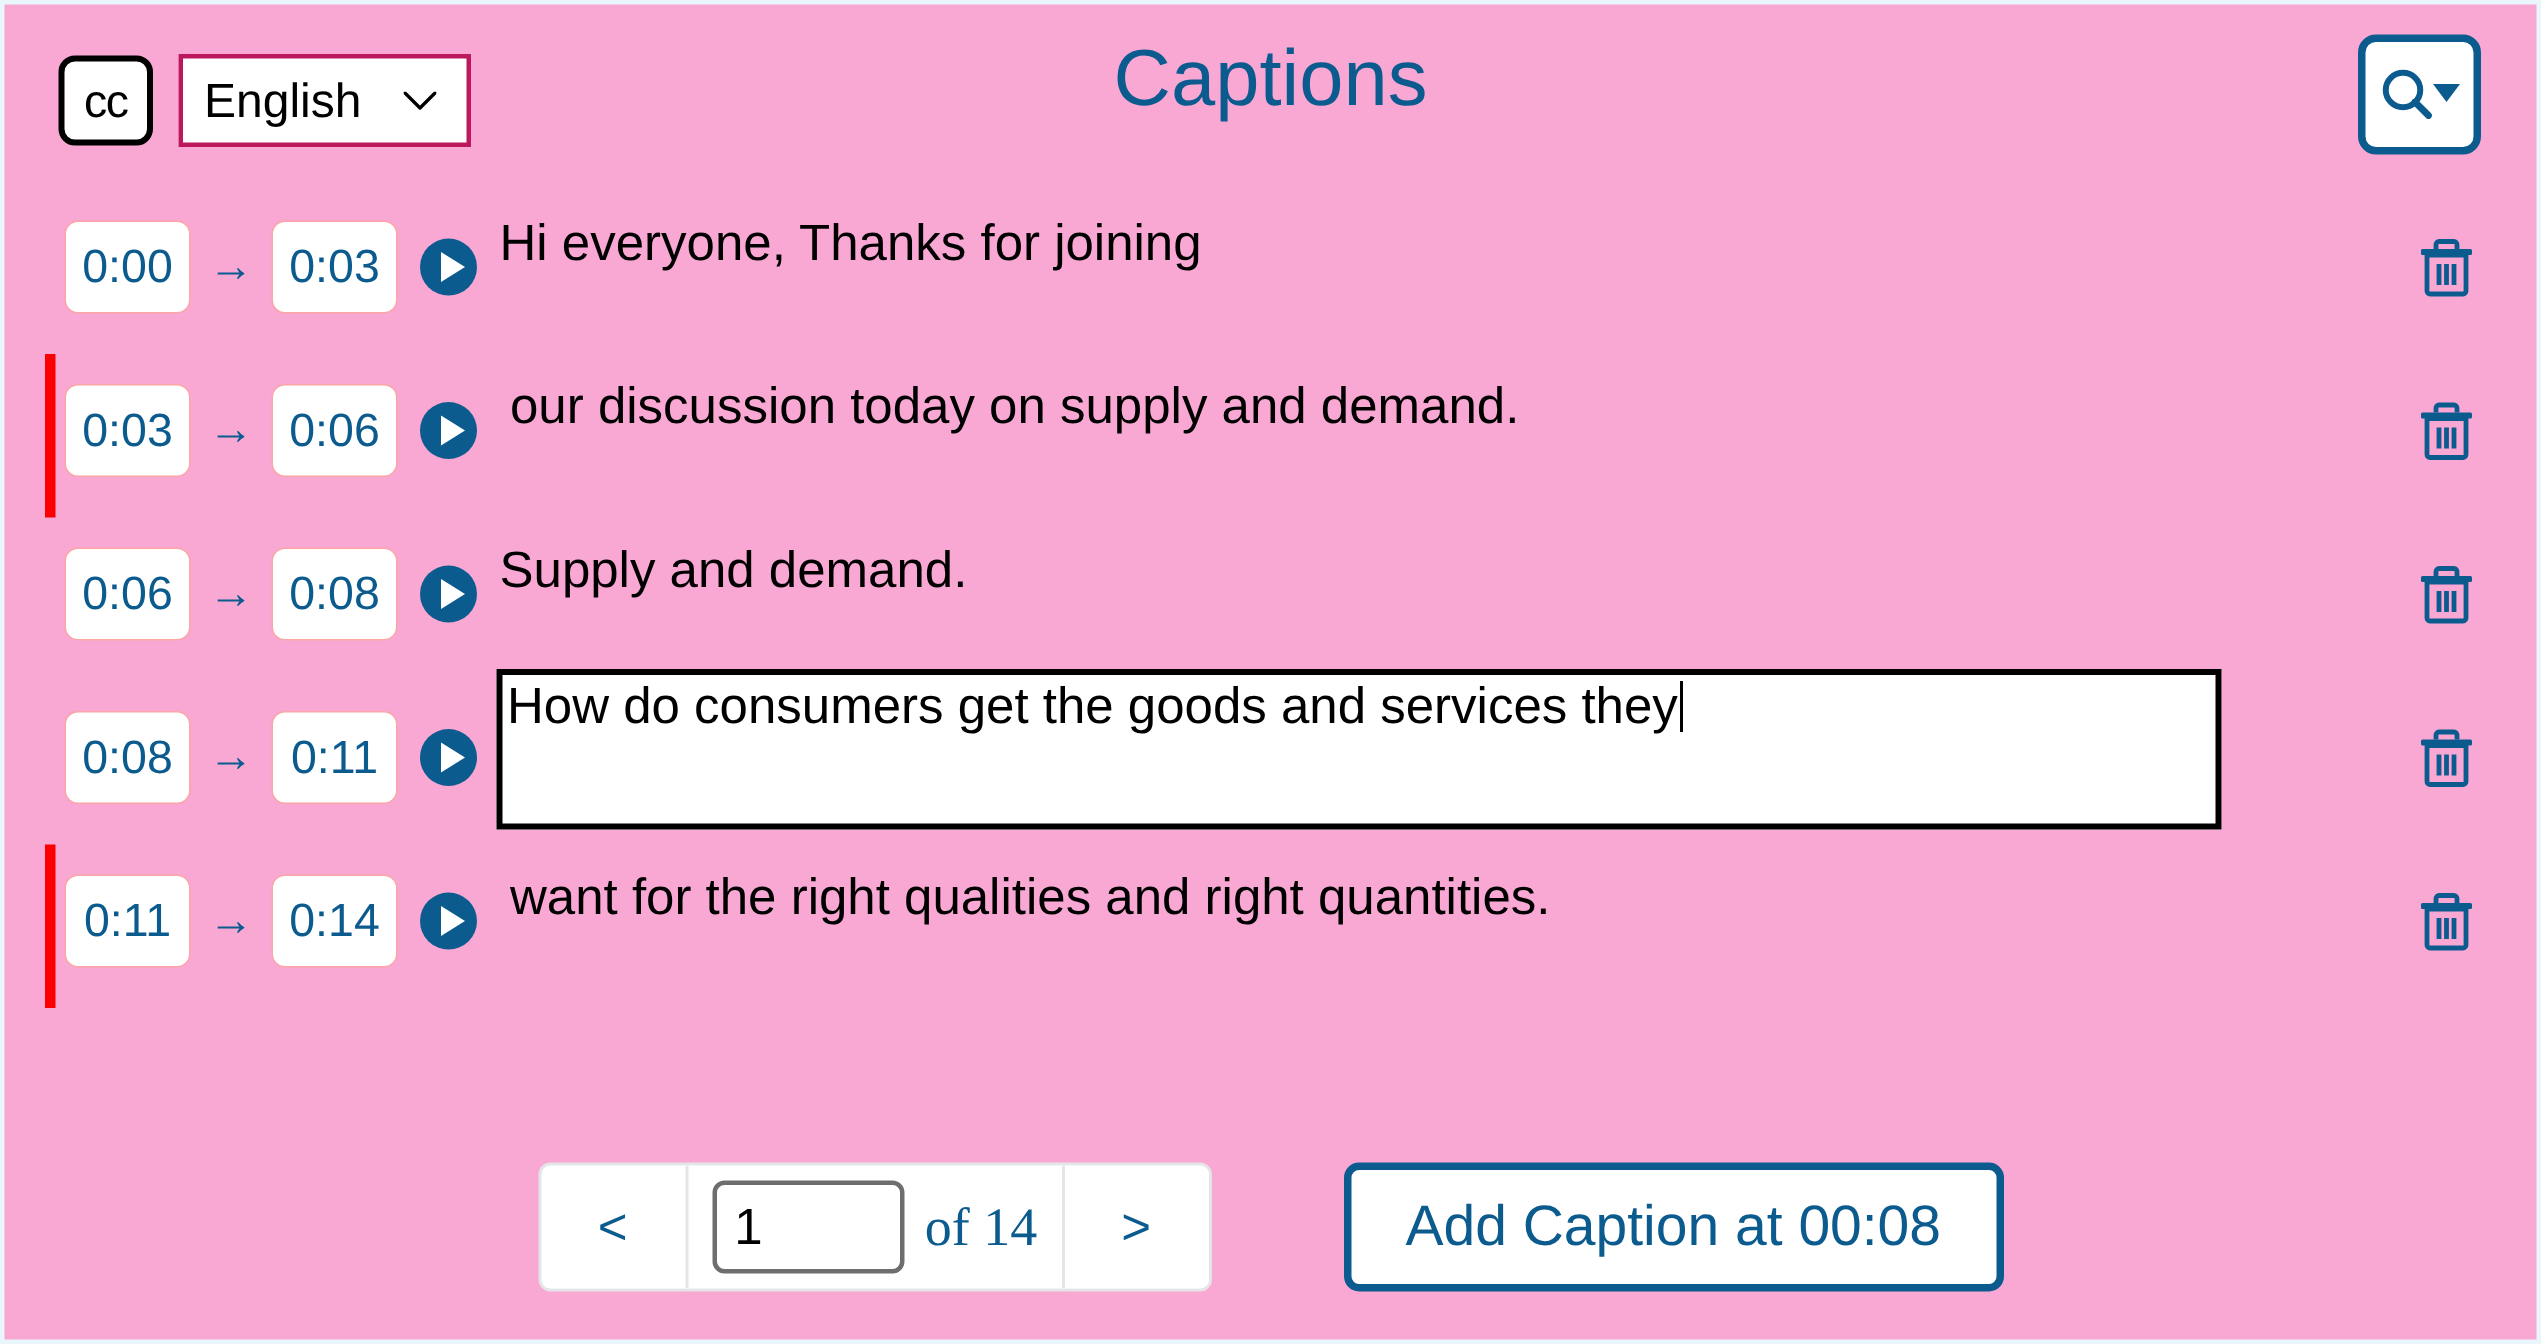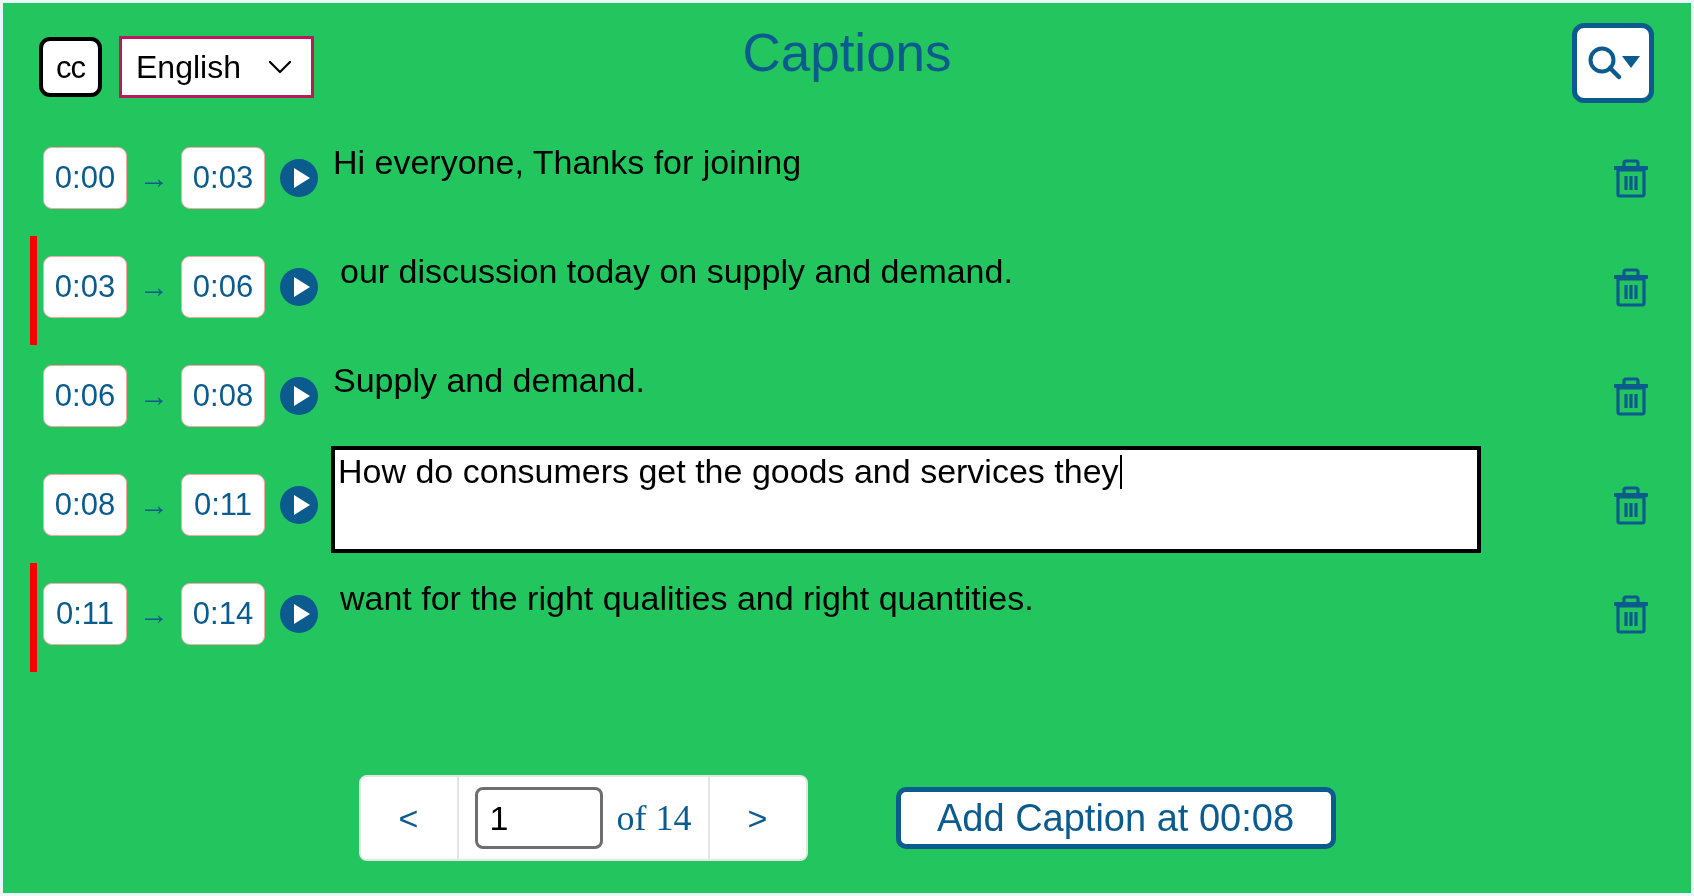--- a/index.html
+++ b/index.html
@@ -10,21 +10,21 @@
   body {
     width: 1694px;
     height: 896px;
     font-family: "Liberation Sans", sans-serif;
     overflow: hidden;
   }
   .app {
     position: relative;
     width: 1694px;
     height: 896px;
-    background: #22c55e;
+    background: #f9a8d4;
     box-sizing: border-box;
     border: 3px solid #e9f6fb;
     overflow: hidden;
   }
 
   
   .header {
     position: relative;
     height: 118px;
   }
@@ -286,21 +286,21 @@
     cursor: text;
   }
   .page-total {
     font-size: 36px;
     color: #0c5b8e;
     white-space: nowrap;
     font-family: Liberation Serif, serif;
   }
   .add-caption-btn {
     margin-left: 88px;
-    height: 62px;
+    height: 86px;
     min-width: 440px;
     padding: 0 32px;
     border: 5px solid #0c5b8e;
     border-radius: 10px;
     background: #ffffff;
     color: #0c5b8e;
     font-size: 38px;
     display: flex;
     align-items: center;
     justify-content: center;

